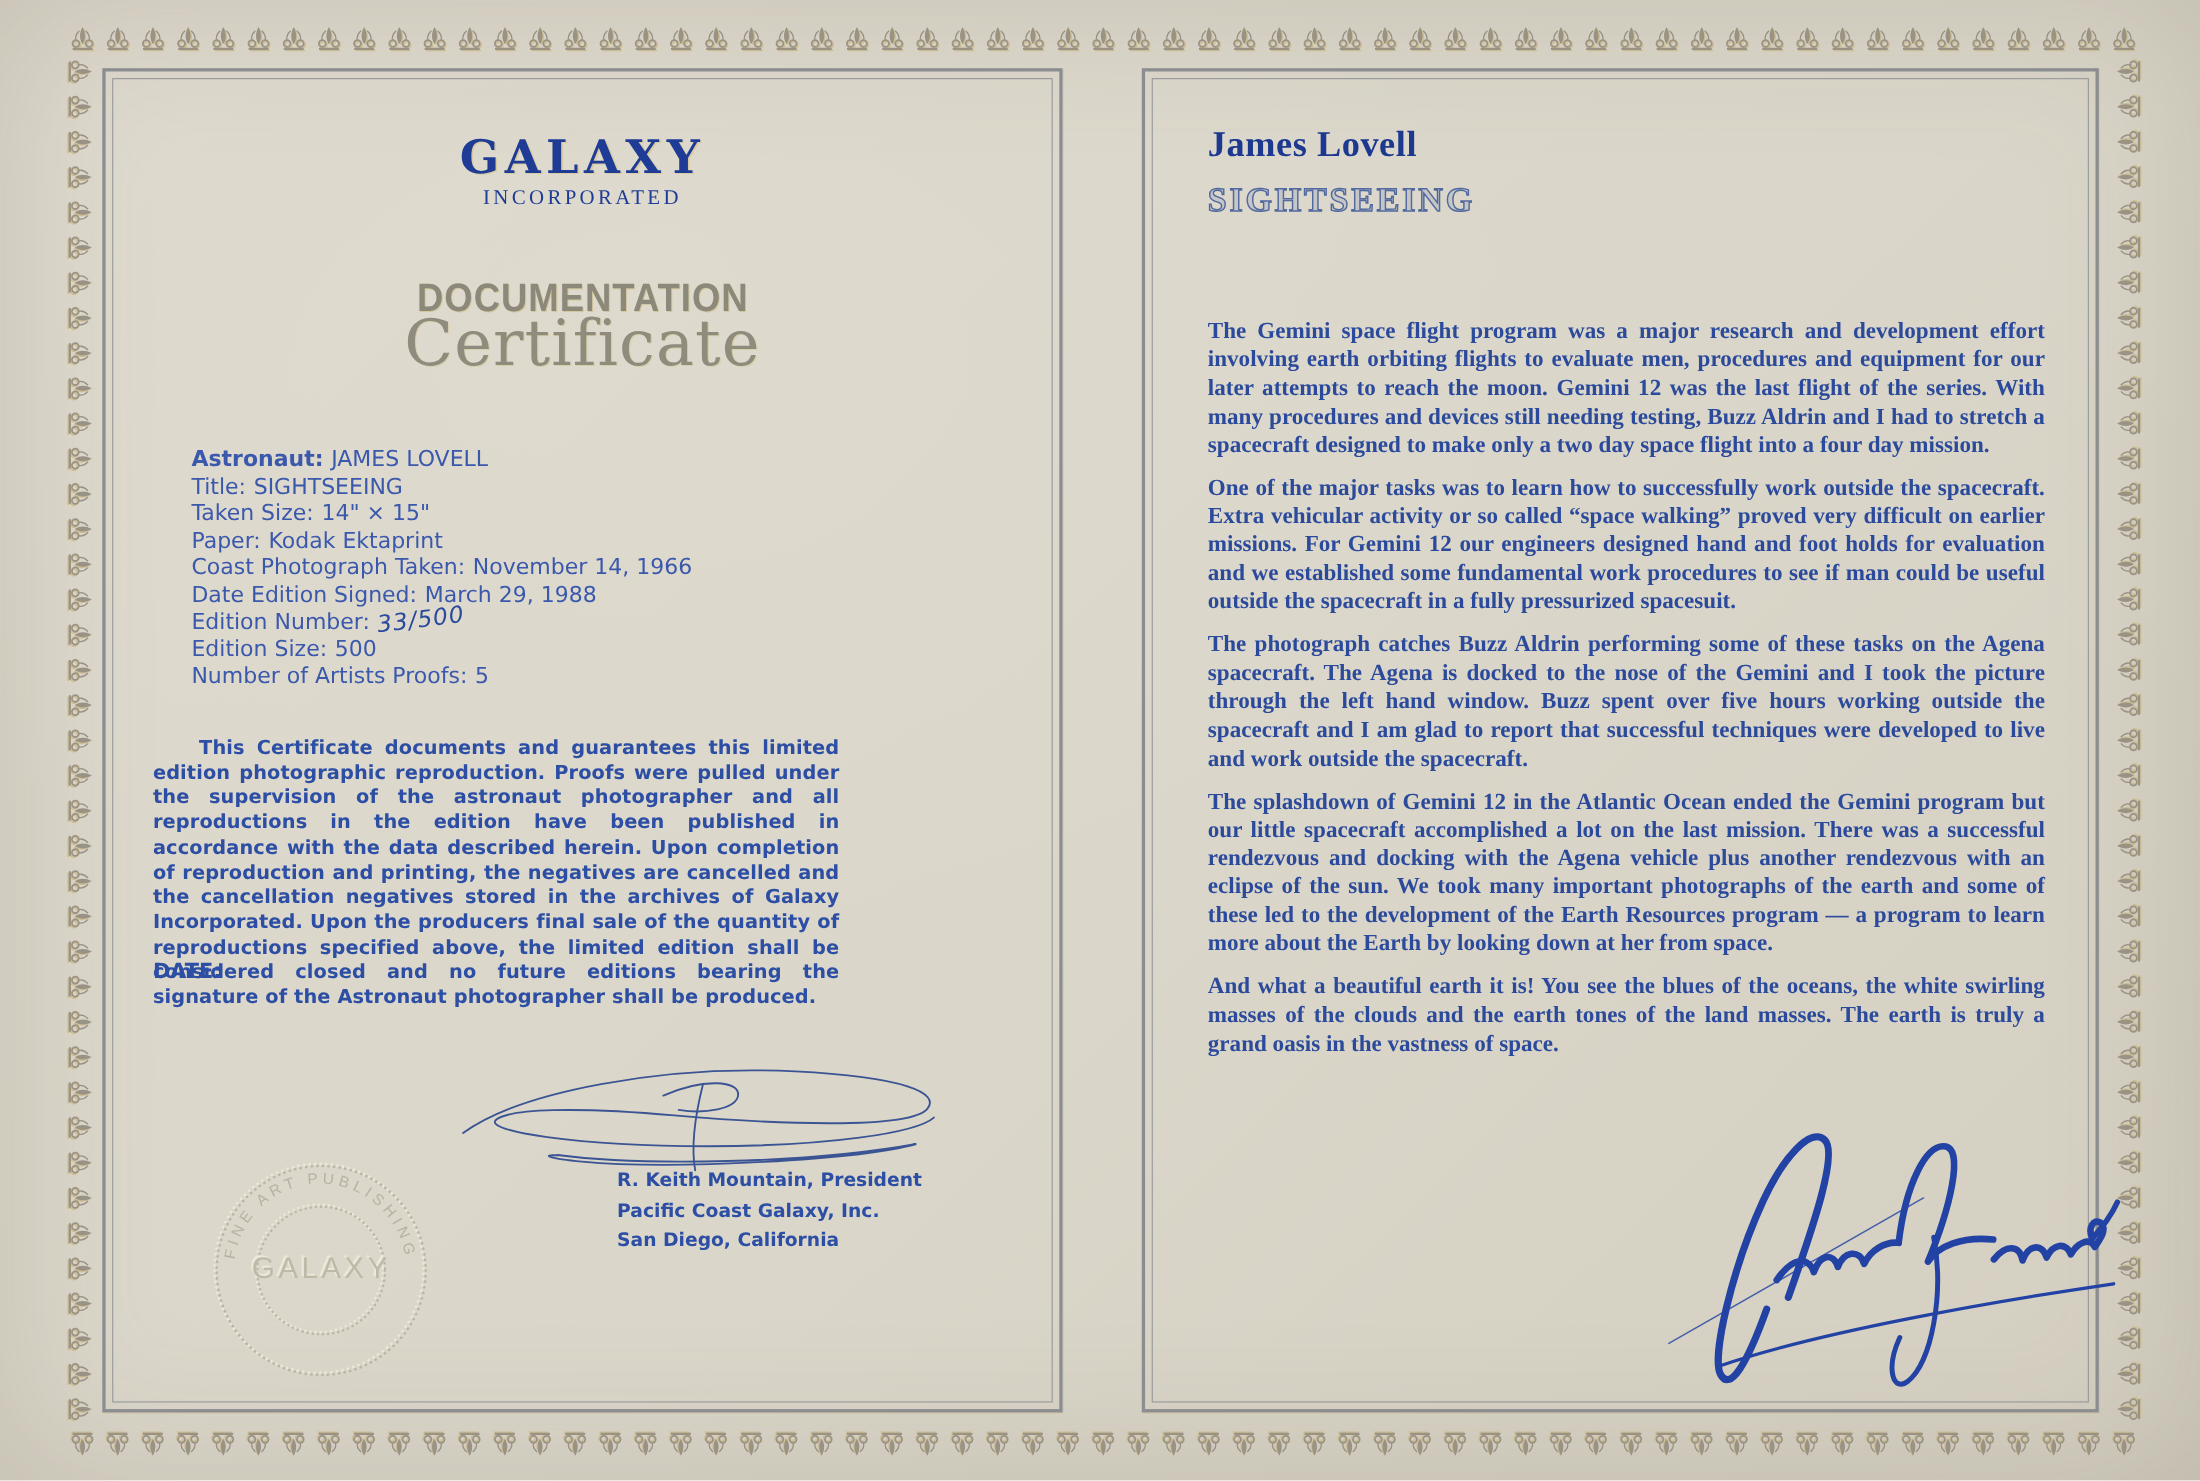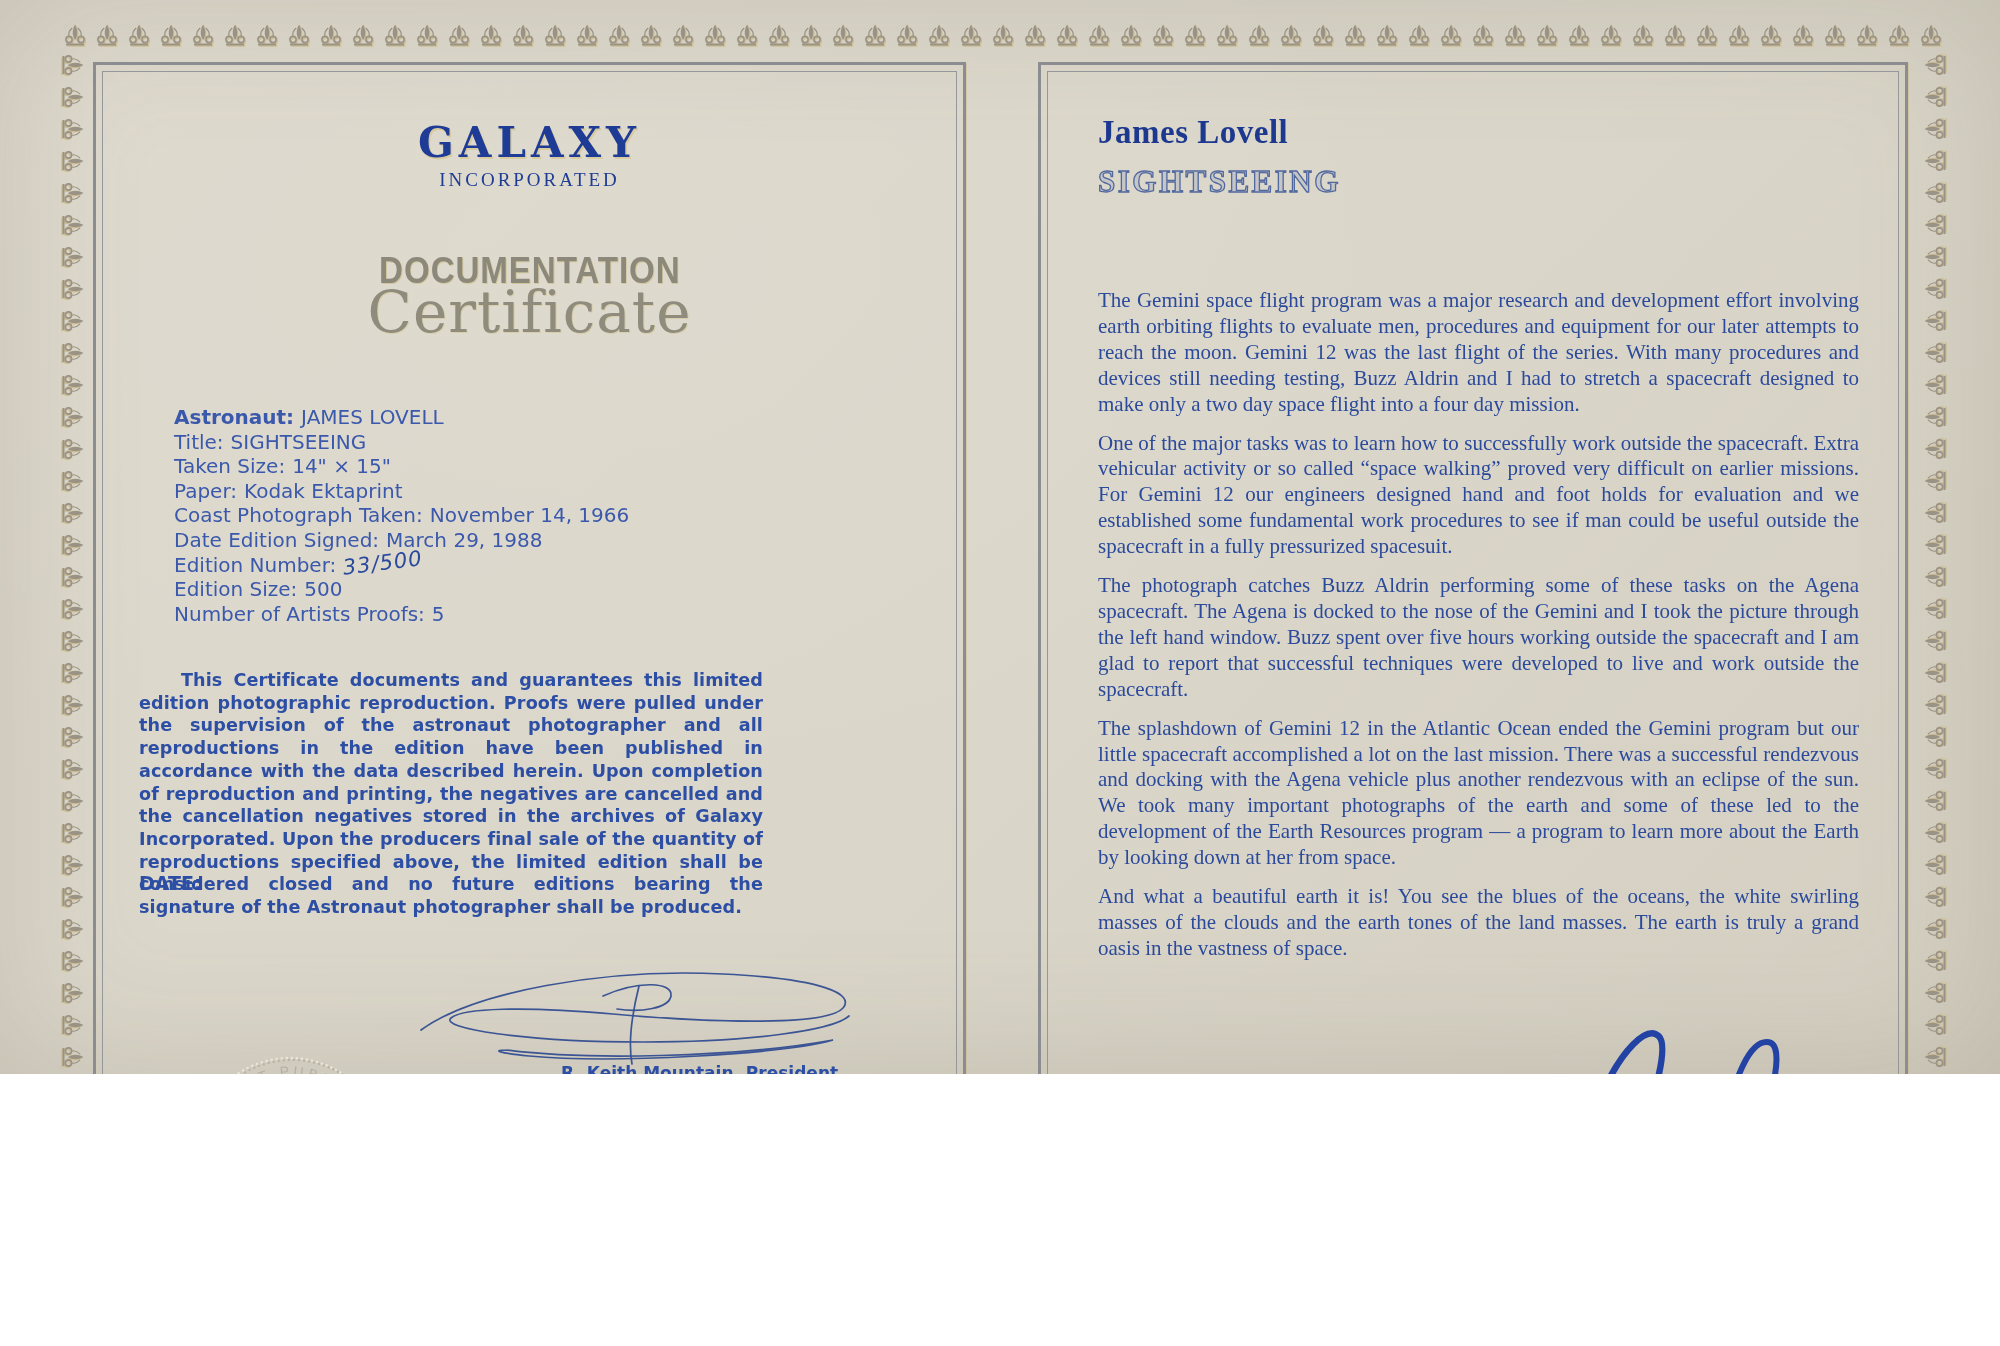--- a/index.html
+++ b/index.html
@@ -1,17 +1,17 @@
 <!DOCTYPE html>
 <html><head>
 <meta charset="utf-8">
 <style>
   html,body{margin:0;padding:0;}
   .sheet{
-    position:relative; width:2000px; height:1074px; overflow:hidden;
+    position:relative; width:2000px; height:1346px; overflow:hidden;
     background:
       radial-gradient(1400px 900px at 30% 25%, rgba(255,255,255,0.06), rgba(0,0,0,0) 70%),
       linear-gradient(135deg,#ded9cd 0%, #dad6c9 55%, #d4cfc1 100%);
     box-shadow: inset 0 0 140px rgba(115,105,85,0.22);
     font-family:"Liberation Sans", sans-serif;
   }
 
   
   .band{position:absolute; display:flex; gap:6px; overflow:hidden;}
   .band svg{width:26px;height:26px;flex:0 0 auto;}
@@ -48,21 +48,21 @@
 
   .flourish{position:absolute; left:300px; top:878px; width:480px; height:140px;}
   .signer{position:absolute; left:458px; top:988px; font-family:"DejaVu Sans", sans-serif; font-weight:bold; font-size:17px; line-height:27.5px; color:#2c4ea4;}
 
   .seal{position:absolute; left:88px; top:982px; width:200px; height:200px; opacity:0.9;}
 
   
   .author{position:absolute; left:50px; top:42px; font-family:"Liberation Serif", serif; font-weight:bold; font-size:33px; color:#1c398f; letter-spacing:0.5px;}
   .artwork-title{position:absolute; left:50px; top:92px; font-family:"Liberation Serif", serif; font-weight:bold; font-size:31px; letter-spacing:2.5px; color:rgba(77,104,174,0.15); -webkit-text-stroke:1.3px #52699f;}
   .essay{position:absolute; left:50px; top:216px; width:776px; font-family:"Liberation Serif", serif; font-size:21px; line-height:25.9px; color:#2b4a9c; text-align:justify;}
-  .essay p{margin:0 15px 13px 0;}
+  .essay p{margin:0 15px 13px 0;font-weight:bold;}
   .astro-sig{position:absolute; left:464px; top:906px; width:420px; height:300px; transform:rotate(-2deg);}
 </style>
 </head>
 <body>
 
 <div class="sheet">
 
   <div class="band band-top">
       <svg viewBox="0 0 26 26" xmlns="http://www.w3.org/2000/svg">
     <g fill="none" stroke="#ccbd92" stroke-width="1.6" transform="translate(1.2,1.2)">

